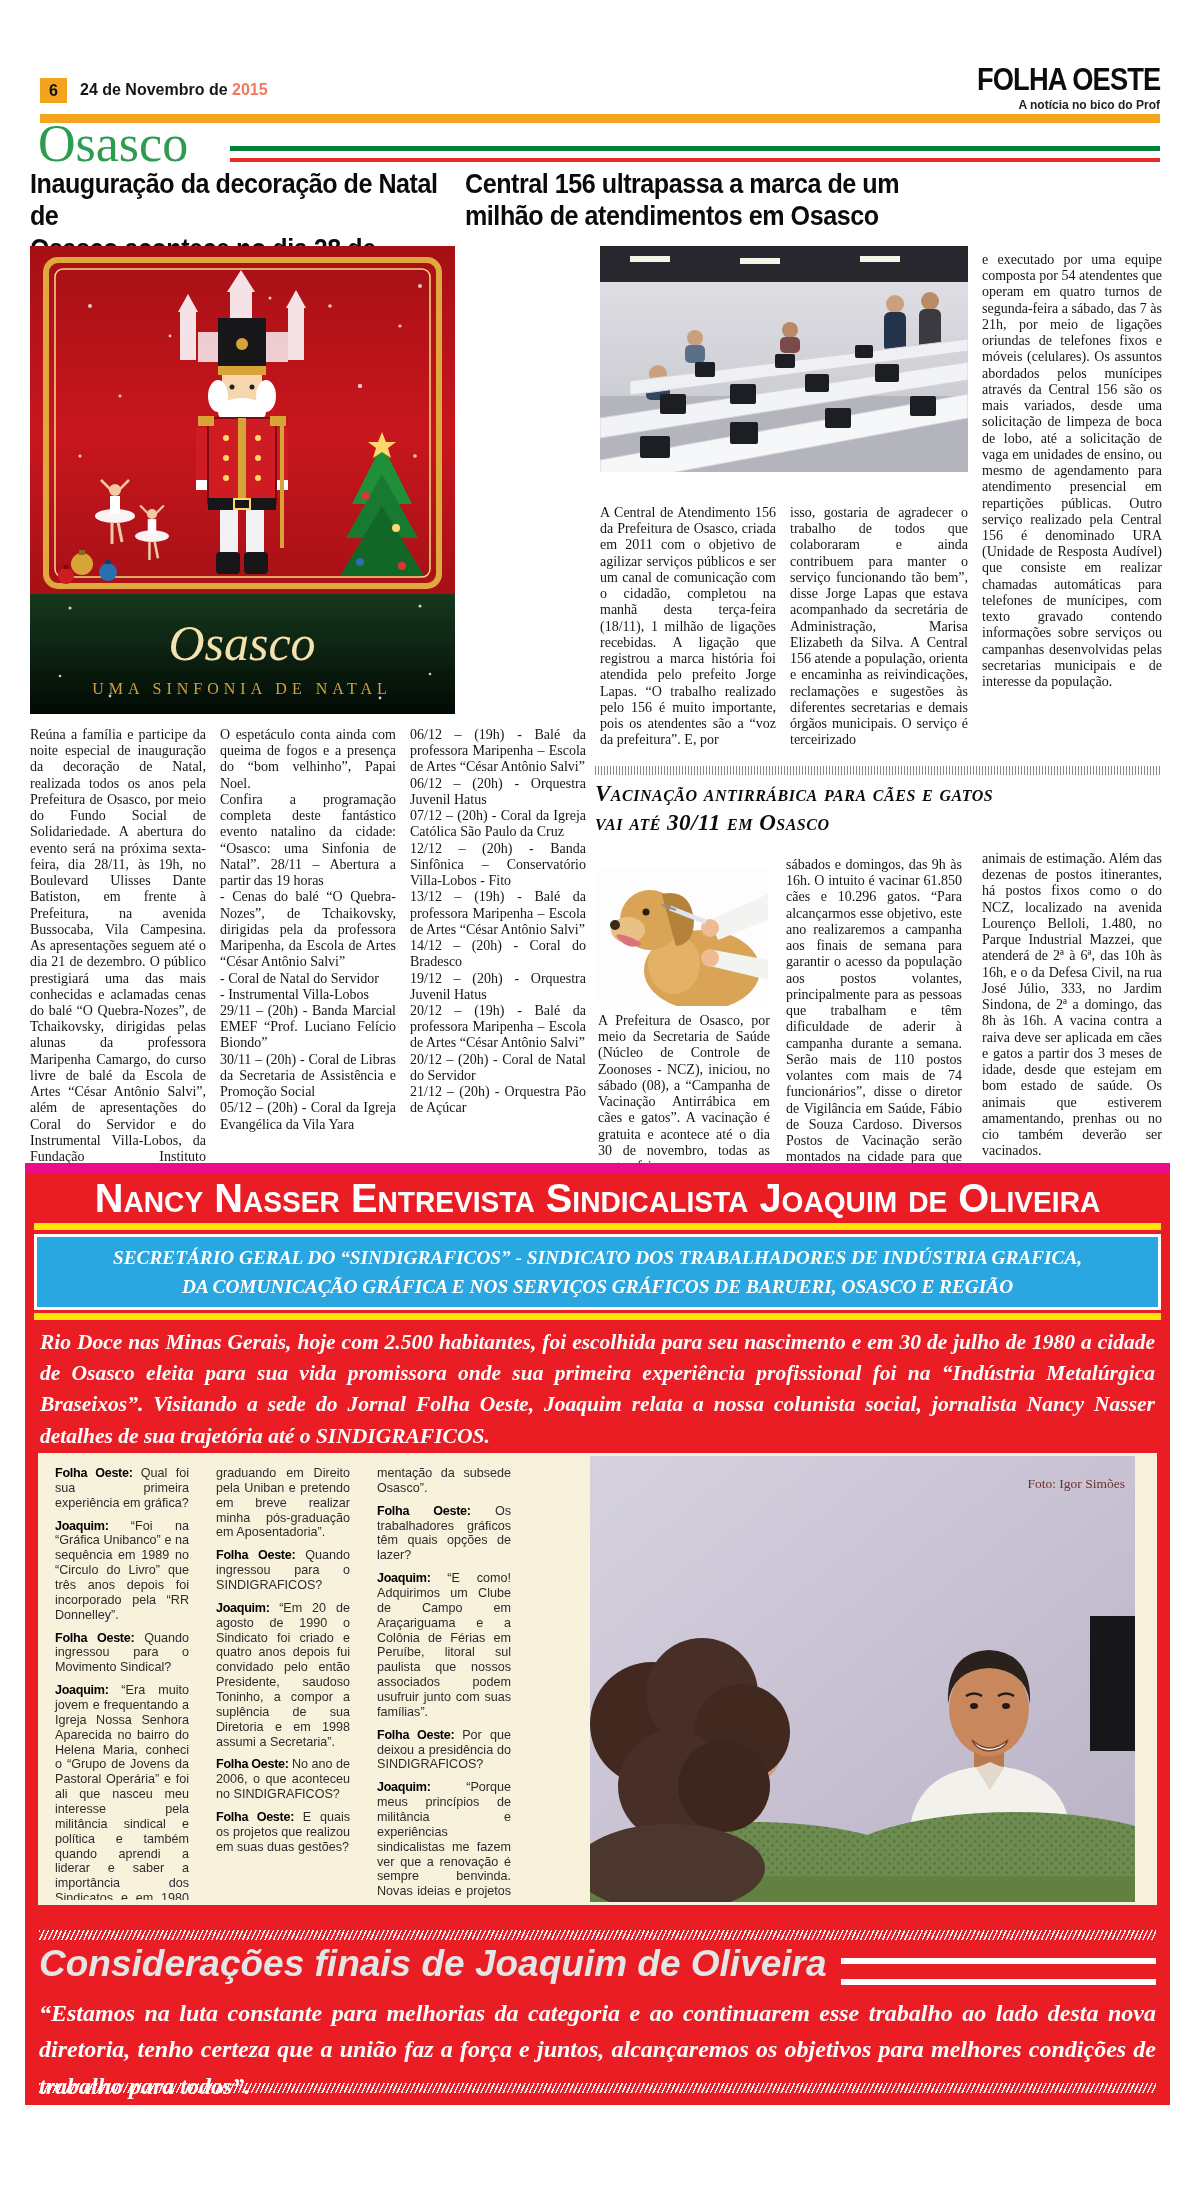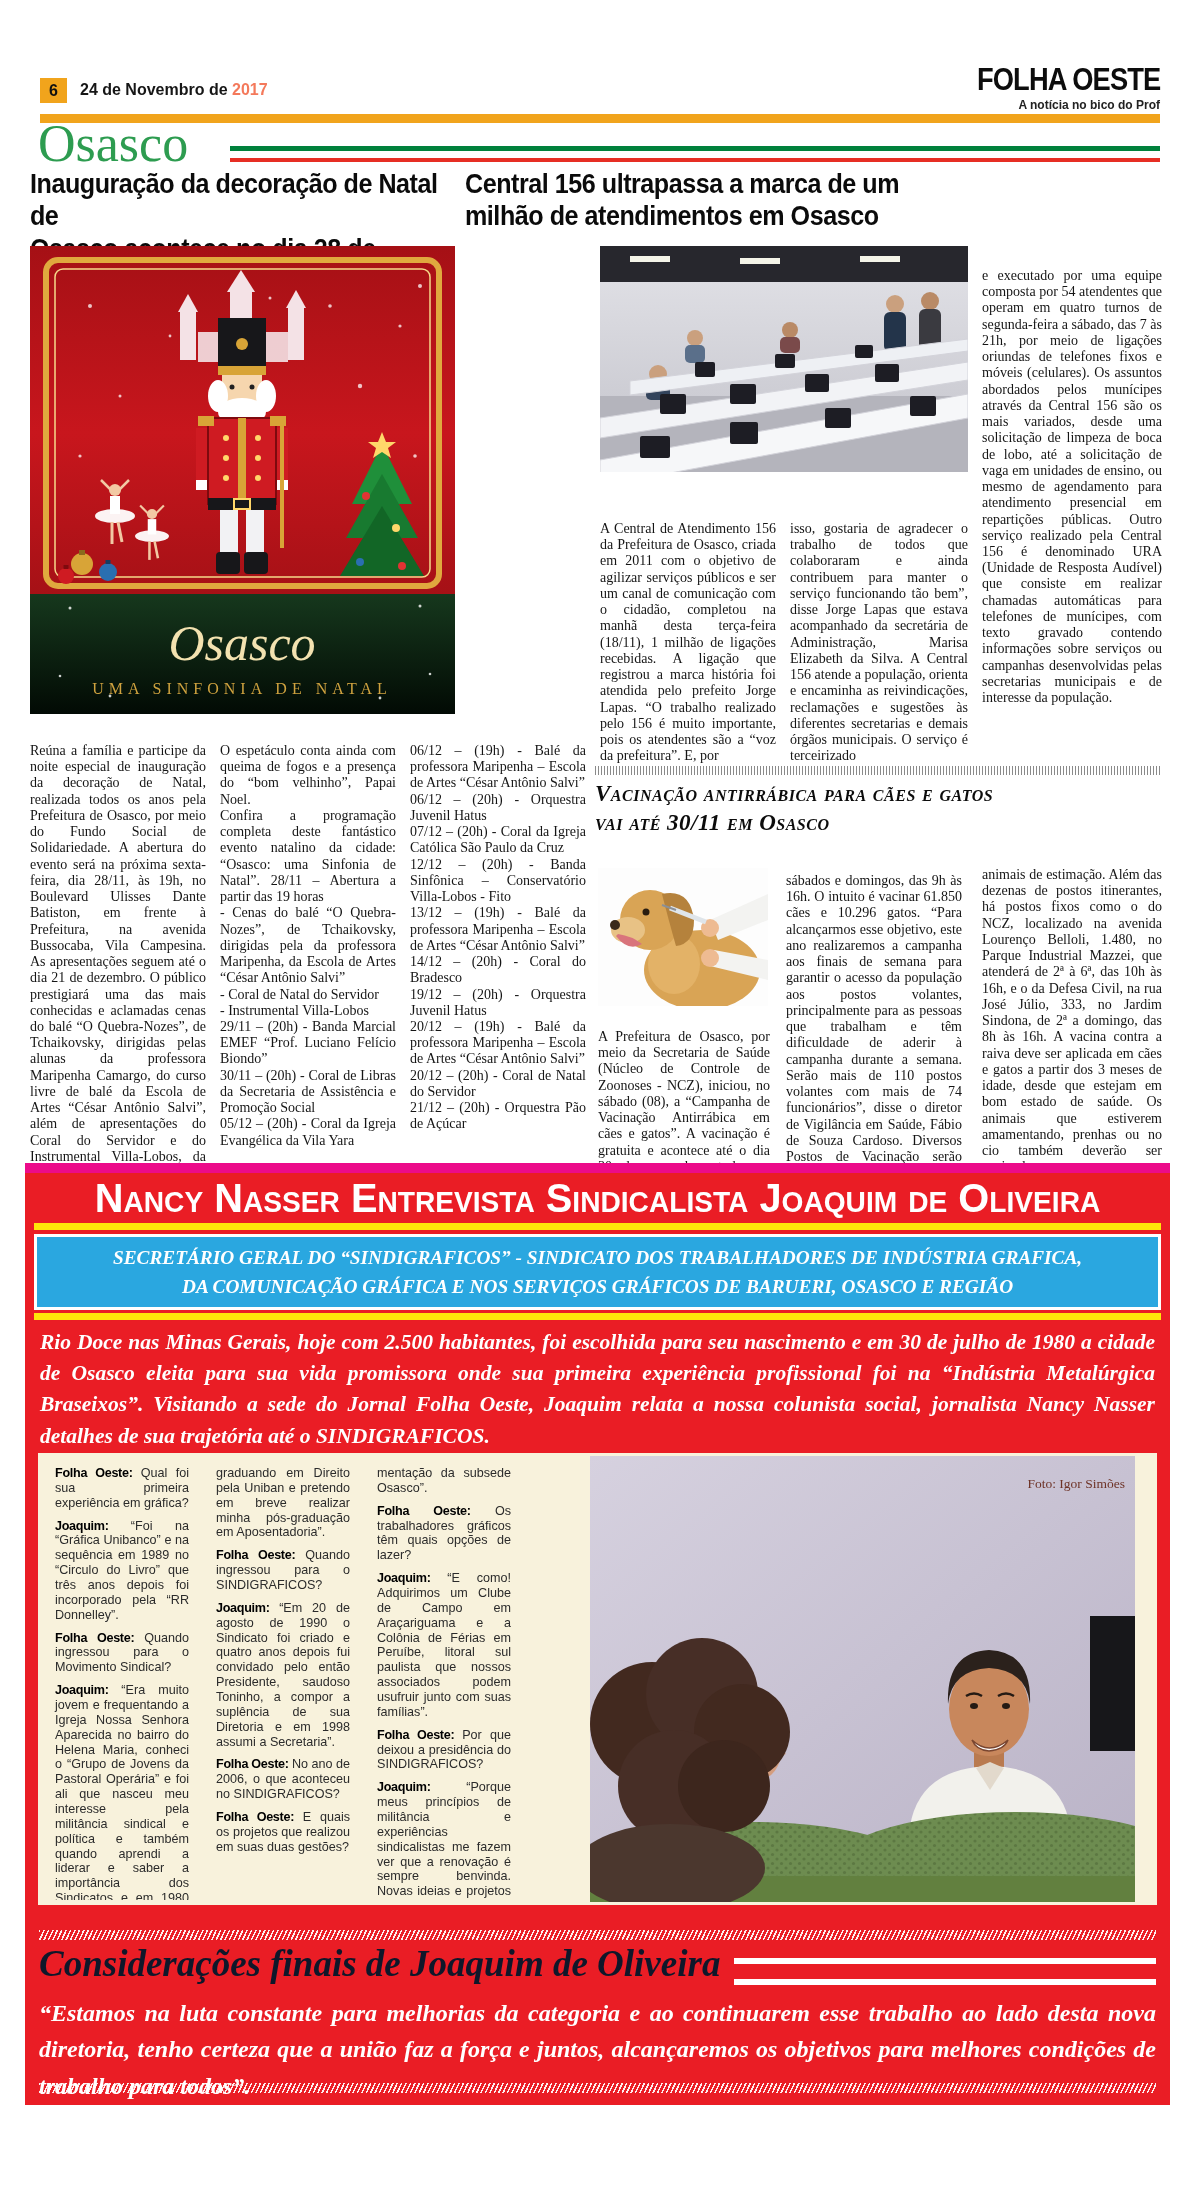--- a/index.html
+++ b/index.html
@@ -26,21 +26,21 @@
   #rule-red{left:230px;right:35px;top:158px;height:4px;background:#e62e24;}
 
   
   .headline{font-family:"Liberation Sans",sans-serif;font-weight:bold;color:#0b0b0b;
             font-size:27px;line-height:1.2;letter-spacing:-0.5px;white-space:pre-line;
             transform:scaleX(0.93);transform-origin:left top;}
   #hl-natal{left:30px;top:168px;width:462px;}
   #hl-central{left:465px;top:168px;width:757px;}
 
   
-  .coltxt{font-size:14px;line-height:1.16;text-align:justify;color:#151515;margin-top:16px;}
+  .coltxt{font-size:14px;line-height:1.16;text-align:justify;color:#151515;}
   .prel{white-space:pre-line;}
   #natal-cols{left:30px;top:727px;width:556px;height:436px;display:flex;gap:14px;overflow:hidden;}
   #natal-cols > div{width:176px;}
   .c-col{overflow:hidden;}
 
   
   figure{margin:0;}
   #natal-poster{left:30px;top:246px;width:425px;height:468px;}
   #central-photo{left:600px;top:246px;width:368px;height:226px;}
   #vac-photo{left:598px;top:868px;width:170px;height:138px;}
@@ -86,34 +86,34 @@
   .qa b{color:#000;letter-spacing:-0.3px;}
   #interview-photo{position:absolute;left:552px;top:3px;width:545px;height:446px;}
   #photo-credit{position:absolute;right:10px;top:4px;font-family:"Liberation Serif",serif;font-weight:normal;
                 font-size:13.5px;color:#6e3327;margin-top:16px;}
 
   
   .whitehatch{background:repeating-linear-gradient(115deg,rgba(255,255,255,0.92) 0 1.5px,rgba(255,255,255,0) 1.5px 4px);}
   #final-hatch1{top:767px;left:14px;right:14px;height:10px;}
   #final-hatch2{top:920px;left:14px;right:14px;height:10px;}
   #final-title-row{top:781px;left:14px;right:14px;display:flex;align-items:flex-start;}
-  #final-title{font-family:Liberation Serif, serif;font-style:italic;font-weight:bold;
-               font-size:37px;color:#0f172a;line-height:1.1;white-space:nowrap;}
+  #final-title{font-family:Liberation Sans, sans-serif;font-style:italic;font-weight:bold;
+               font-size:37px;color:#e5e5e5;line-height:1.1;white-space:nowrap;}
   #final-rule{flex:1;height:15px;border-top:6px solid #fff;border-bottom:6px solid #fff;margin:14px 0 0 14px;}
   #final-quote{top:832px;left:14px;right:14px;font-family:"Liberation Serif",serif;font-style:italic;
                font-weight:bold;font-size:24px;color:#fff;line-height:1.52;text-align:justify;}
 </style>
 </head>
 <body>
 
 <div id="page">
 
   <div class="abs" id="pagenum">6</div>
   <div class="abs" id="dateline">
-    <span>24 de Novembro de </span><span class="yr">2017</span>
+    <span>24 de Novembro de </span><span class="yr">2015</span>
   </div>
   <div class="abs" id="masthead">FOLHA OESTE</div>
   <div class="abs" id="tagline">A notícia no bico do Prof</div>
   <div class="abs" id="orangebar"></div>
 
   <div class="abs" id="section-title">Osasco</div>
   <div class="abs" id="rule-green"></div>
   <div class="abs" id="rule-red"></div>
 
   <div class="abs headline" id="hl-natal">Inauguração da decoração de Natal de

